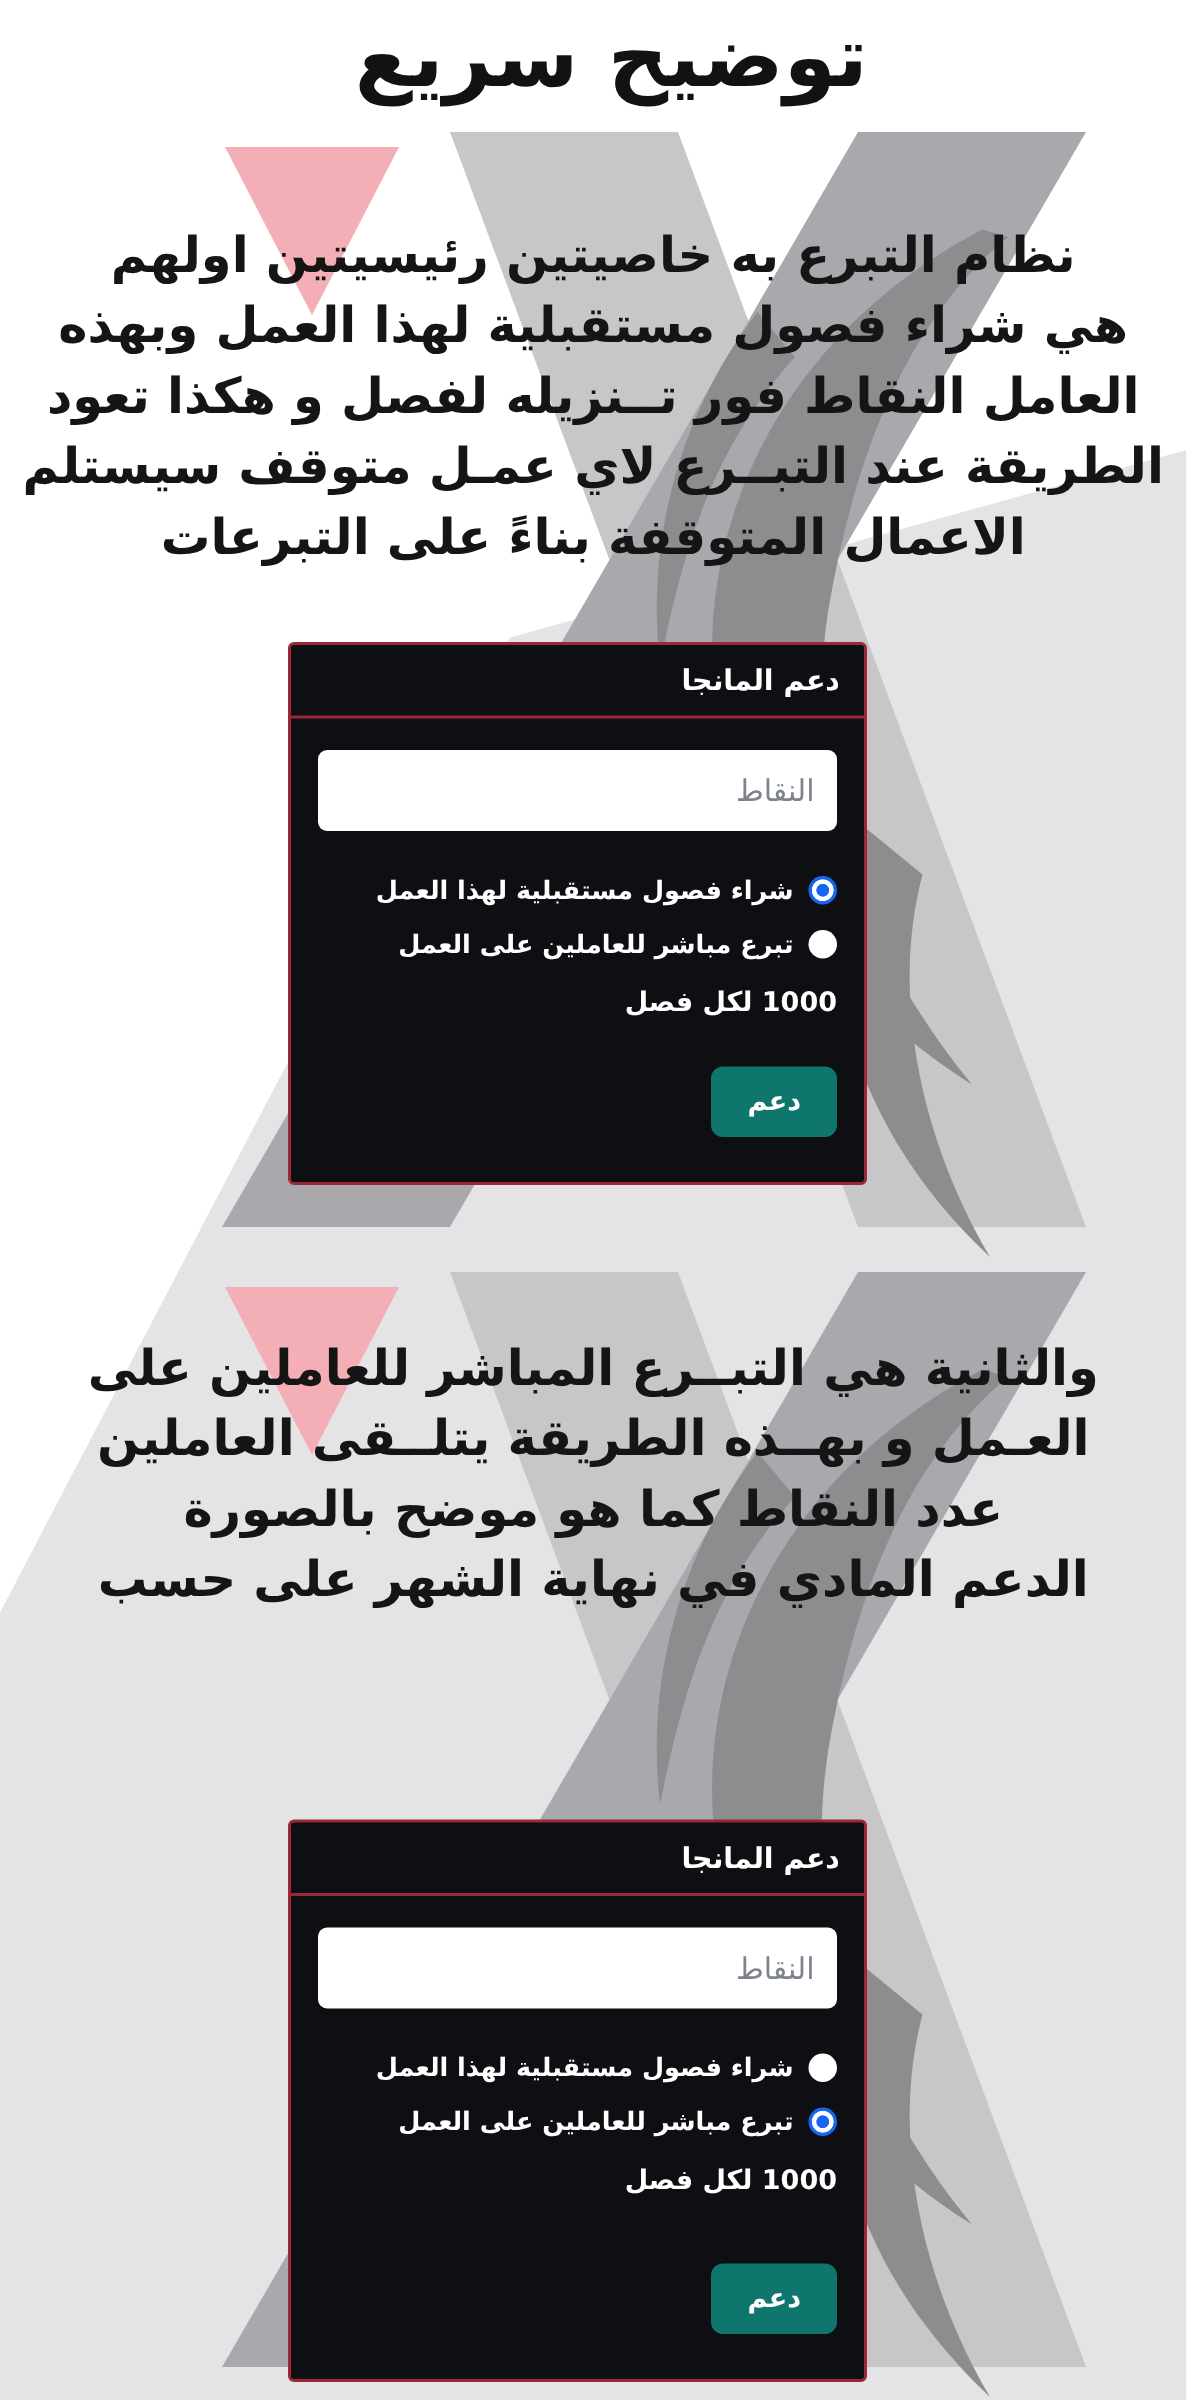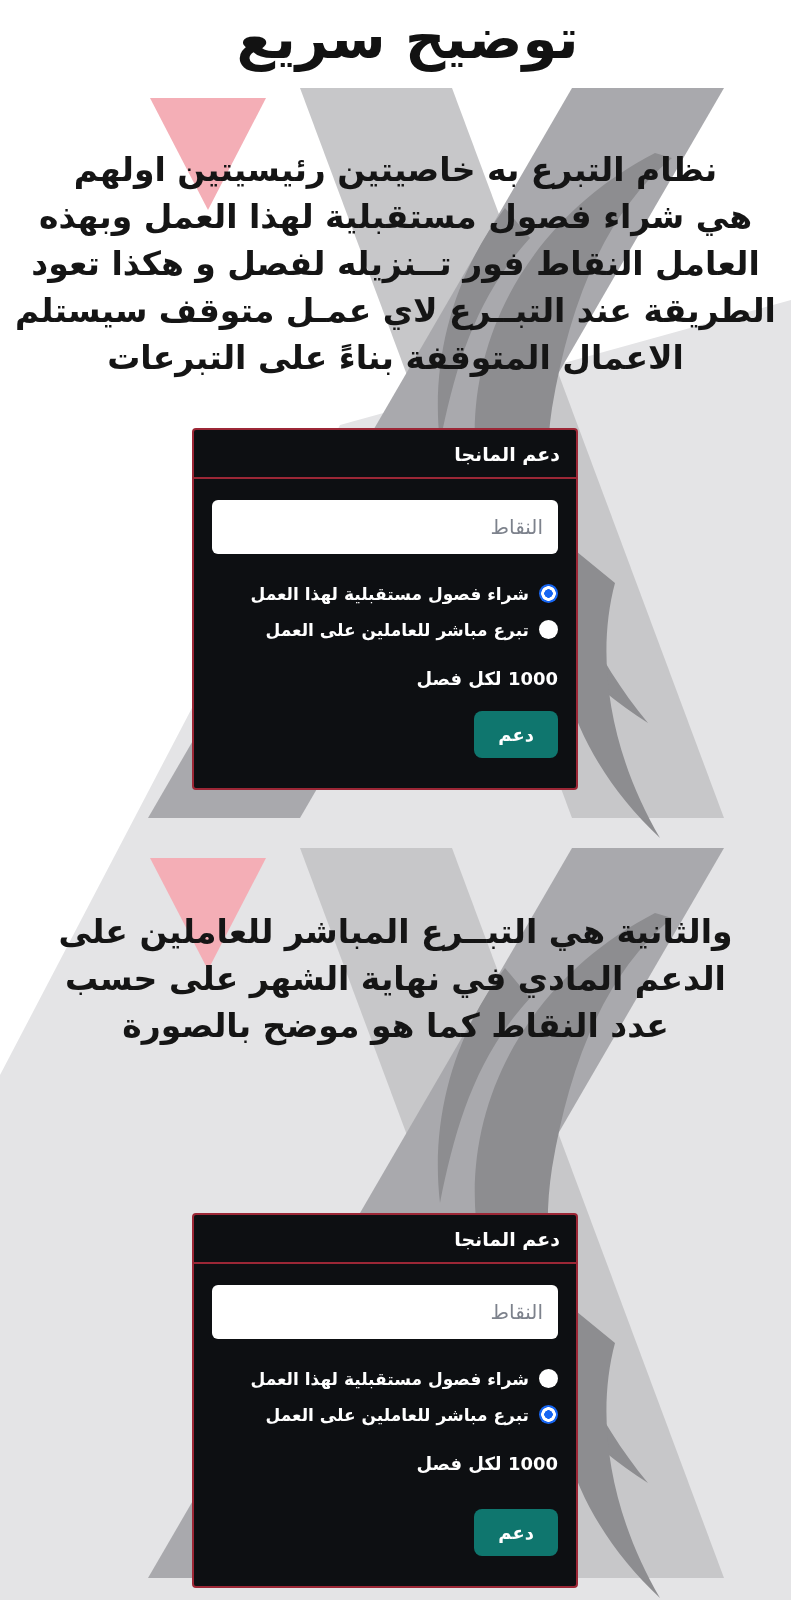--- a/index.html
+++ b/index.html
@@ -13,21 +13,21 @@
     position:absolute;top:6px;left:12px;width:100%;margin:0;
     text-align:center;font-size:56px;font-weight:bold;color:#121212;z-index:2;
     letter-spacing:-1px;
   }
   .para{
     position:absolute;left:0;width:100%;z-index:2;
     text-align:center;font-size:33px;font-weight:bold;color:#151515;
     direction:rtl;line-height:47px;
   }
   .para1{top:146px;}
-  .para2{top:908px;}
+  .para2{top:888px;}
   .modal{
     position:absolute;left:192px;width:386px;z-index:2;
     background:#0d0f12;border:2px solid #9c2736;border-radius:4px;
     color:#ffffff;direction:rtl;display:flex;flex-direction:column;
     box-sizing:border-box;
   }
   .modal1{top:428px;height:362px;}
   .modal2{top:1213px;height:375px;}
   .modal-header{
     padding:13px 16px 12px 16px;font-size:19px;font-weight:bold;
@@ -47,21 +47,21 @@
     display:flex;align-items:flex-start;gap:10px;margin-bottom:16px;
     font-size:17px;font-weight:bold;cursor:pointer;
   }
   .radio{
     width:19px;height:19px;border-radius:50%;background:#ffffff;flex:0 0 auto;
   }
   .radio.checked{
     background:radial-gradient(circle,#1766f2 0 4px,#ffffff 4.5px 7px,#1766f2 7.5px);
   }
   .price-note{
-    font-size:18px;font-weight:bold;margin-top:12px;
+    font-size:18px;font-weight:bold;margin-top:2px;
   }
   .modal-footer{margin-top:auto;display:flex;padding-bottom:14px;}
   .support-btn{
     background:#0f766e;color:#ffffff;border:none;border-radius:8px;
     padding:13px 24px;font-size:18px;font-weight:bold;cursor:pointer;
     font-family:"DejaVu Sans",sans-serif;
   }
 </style>
 </head>
 <body>
@@ -114,22 +114,23 @@
     </div>
     <div class="price-note">1000 لكل فصل</div>
     <div class="modal-footer">
       <button class="support-btn">دعم</button>
     </div>
   </div>
 </section>
 
 <div class="para para2">
   <div>والثانية هي التبــرع المباشر للعاملين على</div>
+  <div>العـمل و بهــذه الطريقة يتلــقى العاملين</div>
+  <div>عدد النقاط كما هو موضح بالصورة</div>
   <div>الدعم المادي في نهاية الشهر على حسب</div>
-  <div>عدد النقاط كما هو موضح بالصورة</div>
 </div>
 
 <section class="modal modal2">
   <header class="modal-header">
     <span>دعم المانجا</span>
   </header>
   <div class="modal-body">
     <input class="points-input" type="text" placeholder="النقاط" style="">
     <div class="radio-row">
       <span class="radio"></span>

